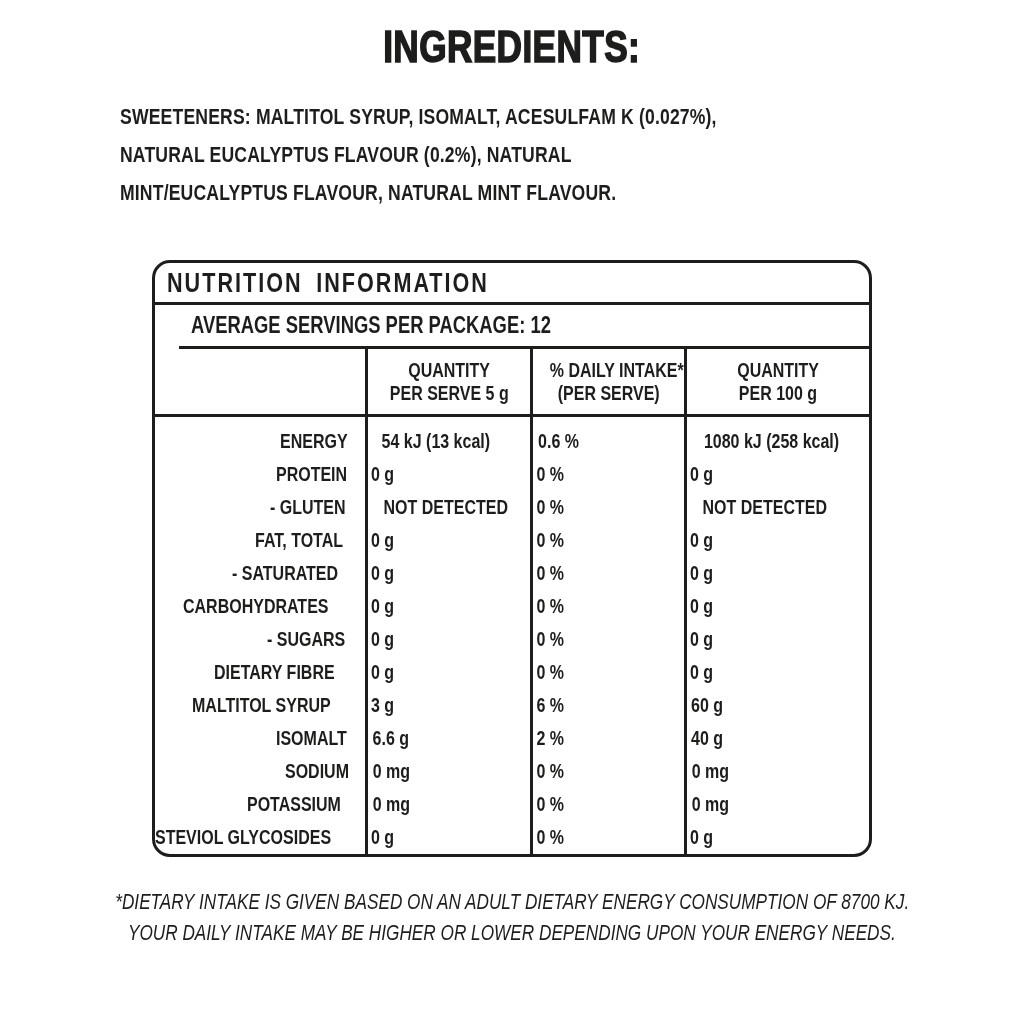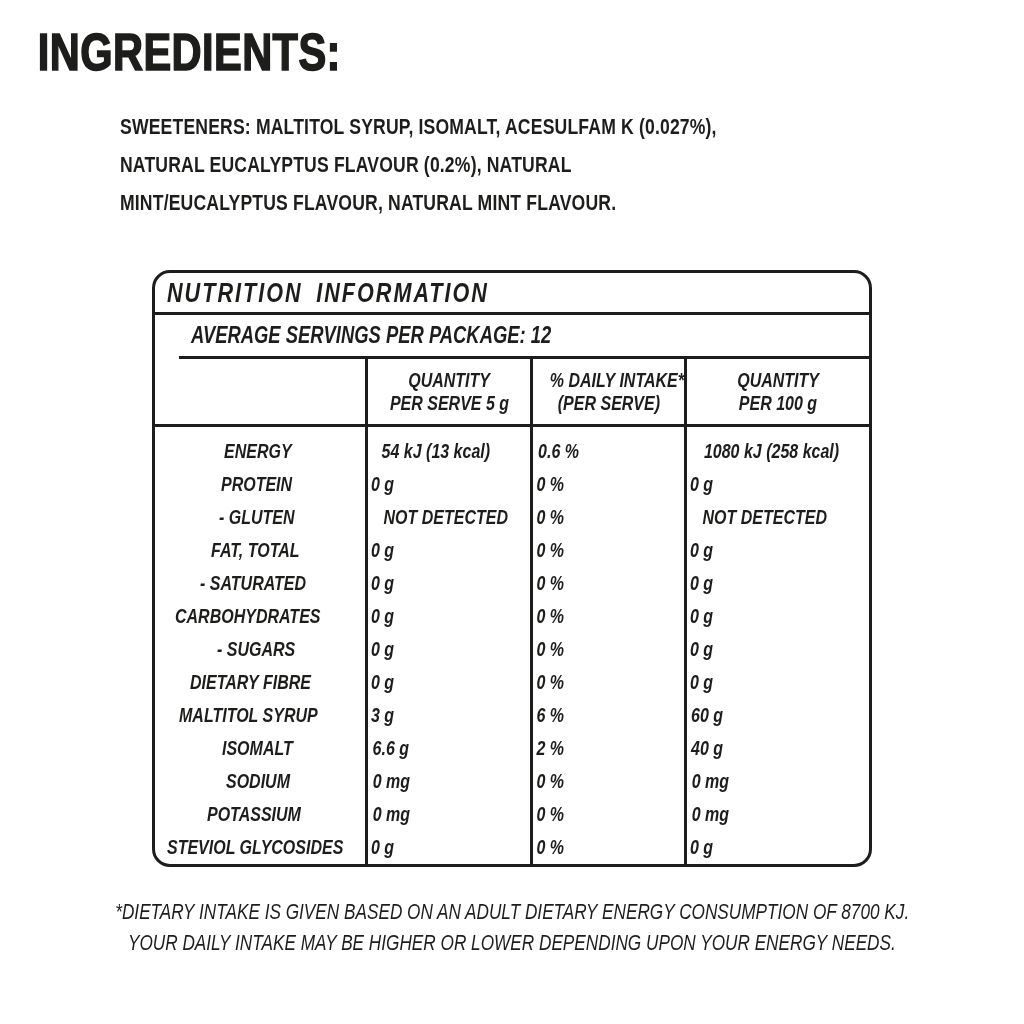--- a/index.html
+++ b/index.html
@@ -20,43 +20,42 @@
     transform: scaleX(0.8);
     transform-origin: center center;
     white-space: pre;
   }
   .cx-l {
     transform-origin: left center;
   }
 
   .ingredients-title {
     margin: 22px 0 0 0;
-    text-align: left;
-    font-size: 52px;
+    text-align: center;
+    font-size: 44px;
     font-weight: bold;
     letter-spacing: 0.5px;
     -webkit-text-stroke: 1.6px #1d1d1b;
   }
 
   .ingredients-text {
     margin: 26px 0 0 120px;
     font-size: 22px;
     font-weight: bold;
     line-height: 38px;
     letter-spacing: 0.2px;
   }
 
   .nutri-box {
     width: 720px;
     margin: 48px auto 0 auto;
     border: 3px solid #1d1d1b;
     border-radius: 18px;
     overflow: hidden;
     box-sizing: border-box;
-    font-style: italic;
   }
 
   .nt-title {
     border-bottom: 3px solid #1d1d1b;
     padding: 5px 12px 3px 12px;
     font-size: 27px;
     font-weight: bold;
   }
   .nt-title .cx { letter-spacing: 2.5px; word-spacing: 7px; }
 
@@ -87,22 +86,21 @@
     border-bottom: 3px solid #1d1d1b;
     height: 65px;
     font-size: 20px;
     line-height: 23px;
   }
   table.nt tbody td {
     height: 33px;
     font-size: 20px;
   }
   table.nt tbody td.lbl {
-    text-align: center;
-    padding-left: 12px;
+    text-align: right;
   }
   table.nt tbody tr:first-child td { padding-top: 8px; }
 
   .footnote {
     margin-top: 30px;
     text-align: center;
     font-size: 21.5px;
     font-weight: normal;
     font-style: italic;
     line-height: 31px;

